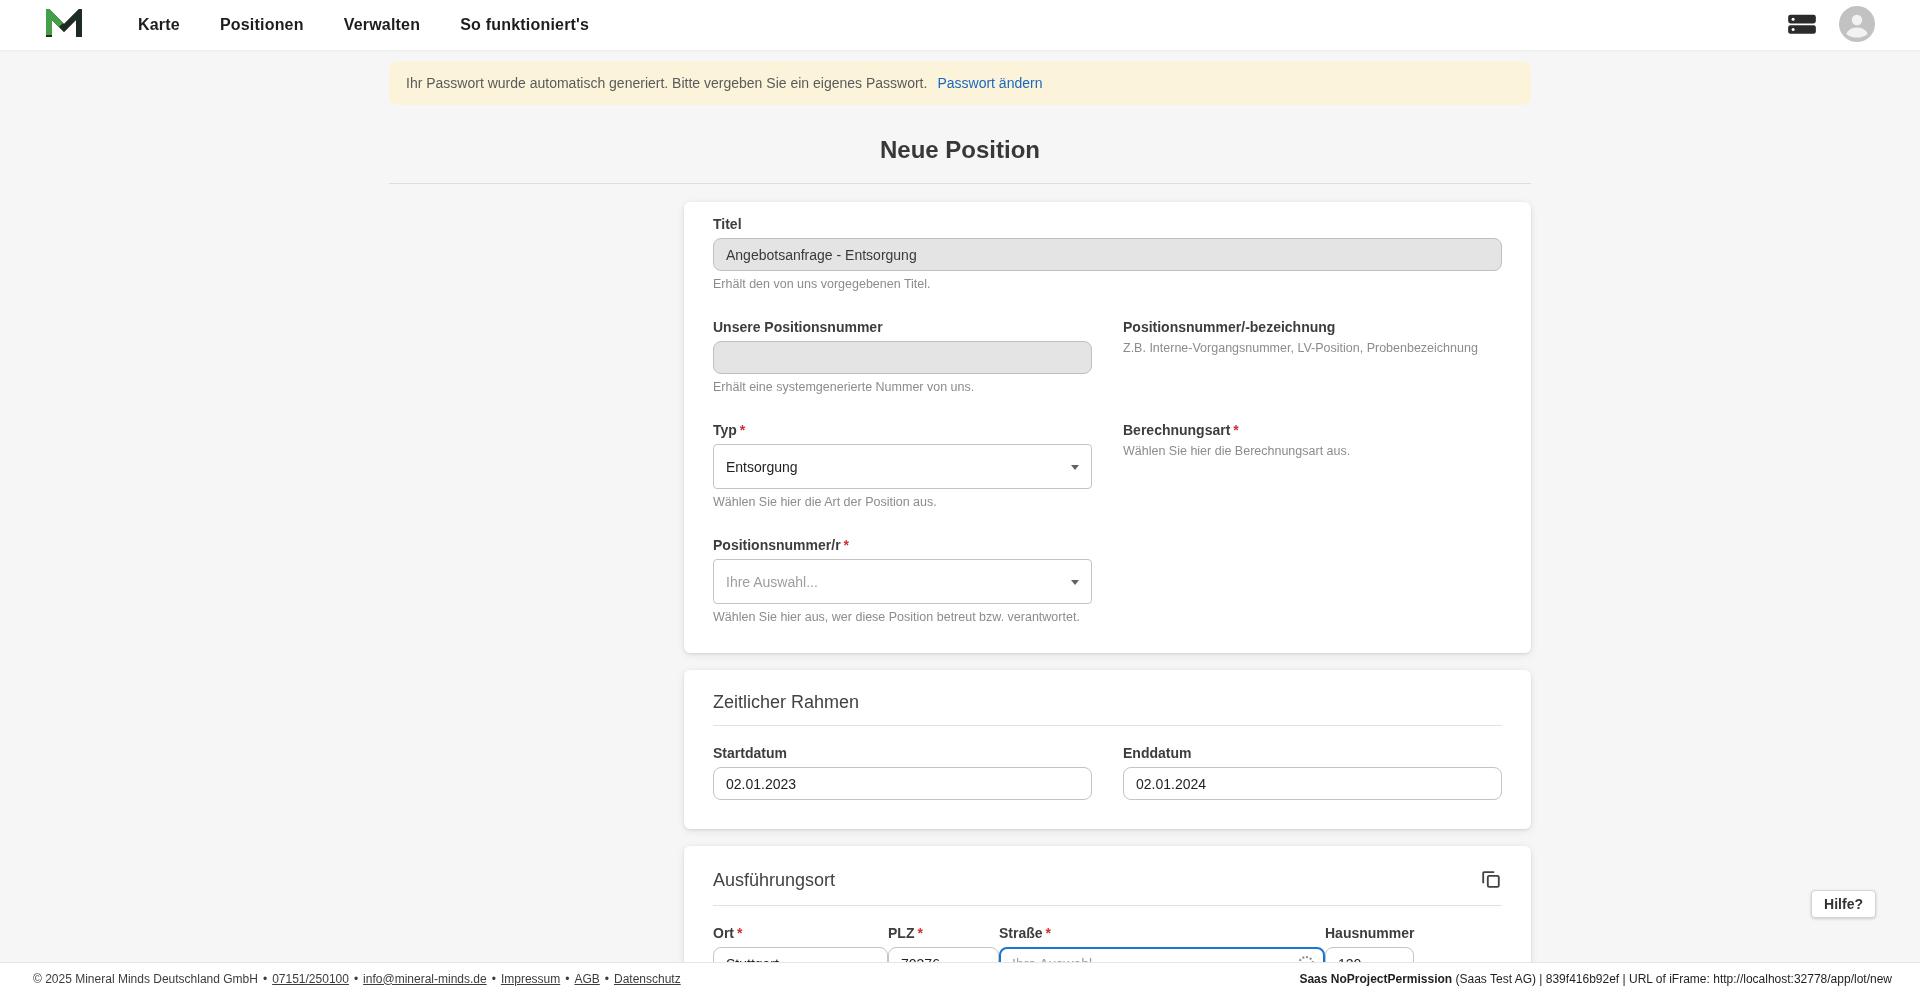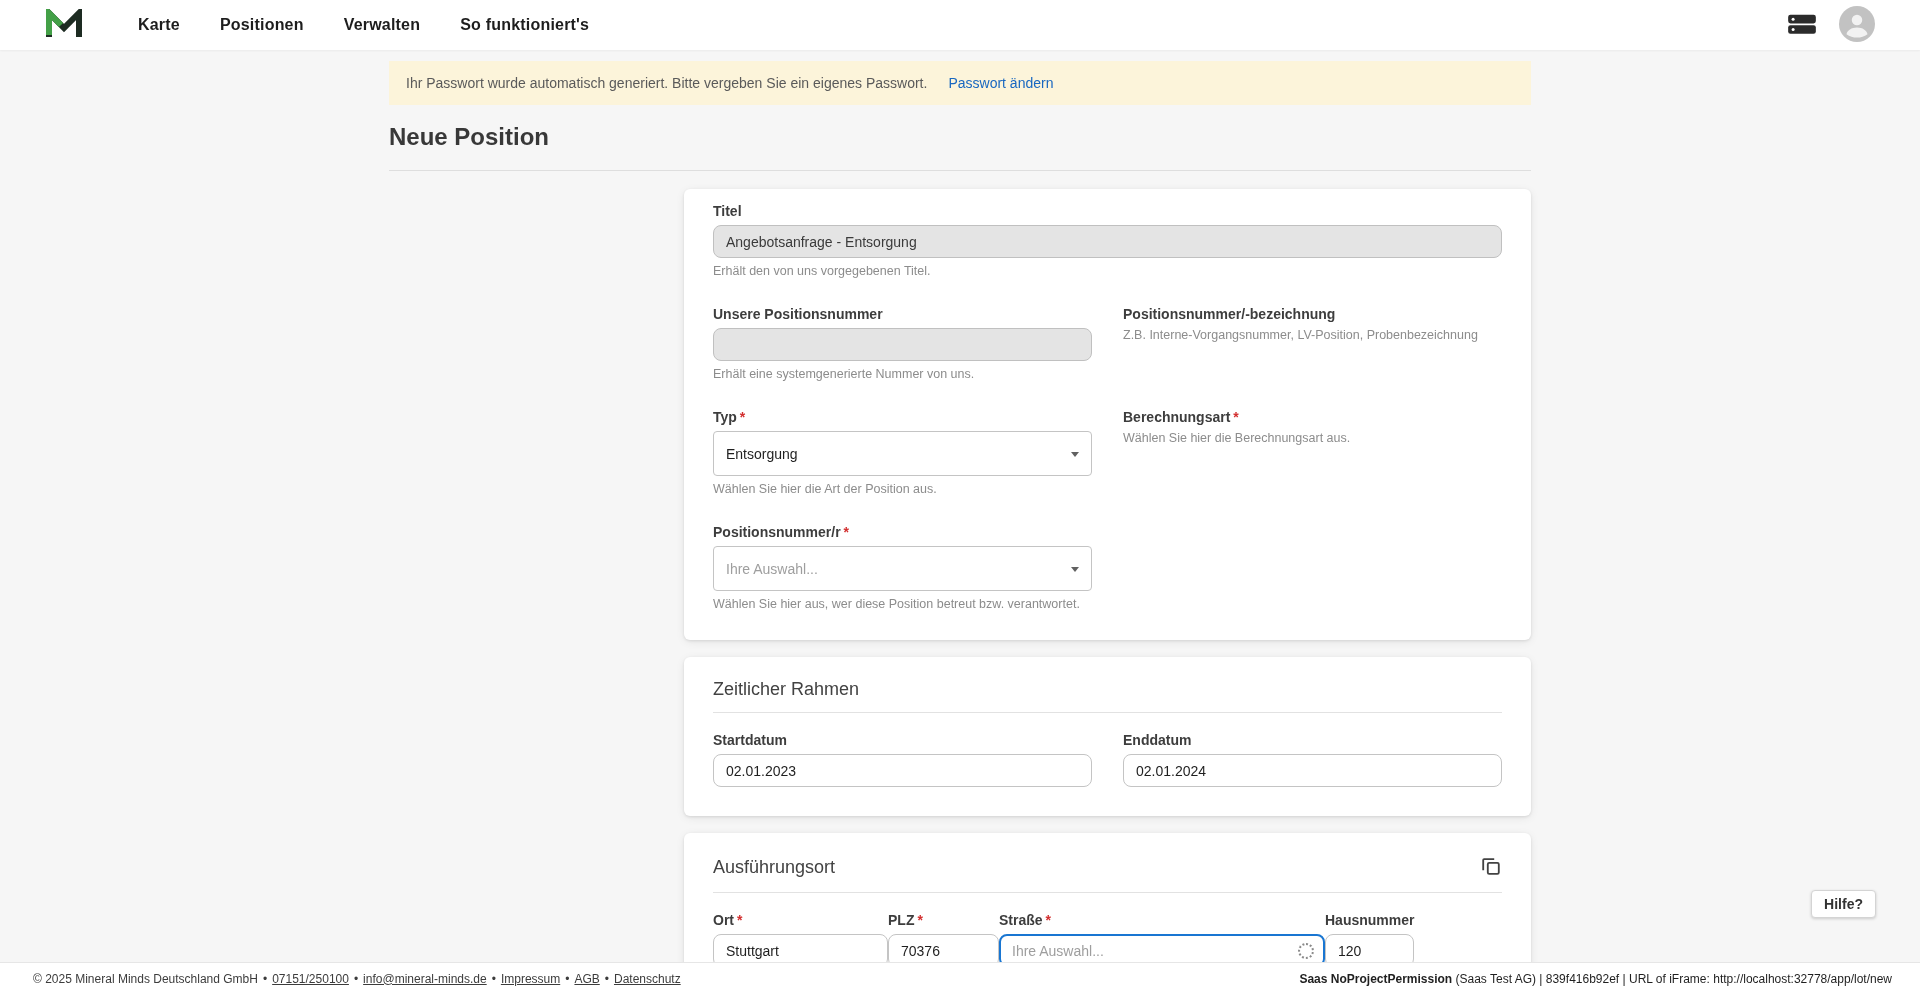--- a/index.html
+++ b/index.html
@@ -23,26 +23,26 @@
   .nav-link {
     font-size: 16px; font-weight: 700; color: #1d1d1d;
     text-decoration: none; cursor: pointer; letter-spacing: 0.2px;
   }
   .nav-right { margin-left: auto; display: flex; align-items: center; gap: 22px; }
   .icon-btn { background: none; border: none; cursor: pointer; display: flex; align-items: center; padding: 0; }
 
   
   .content { width: 1142px; margin: 0 auto; padding-top: 61px; }
   .banner {
-    height: 44px; background: #fcf4da; border-radius: 0;
+    height: 44px; background: #fcf4da; border-radius: 8px;
     display: flex; align-items: center; padding: 0 17px;
     font-size: 14px; color: #5a5a5a;
   }
-  .banner-link { color: #1867c0; margin-left: 21px; text-decoration: none; cursor: pointer; }
-  .page-title { margin-top: 18px; font-size: 24px; font-weight: 700; color: #383838; }
+  .banner-link { color: #1867c0; margin-left: 10px; text-decoration: none; cursor: pointer; }
+  .page-title { margin-top: 31px; font-size: 24px; font-weight: 700; color: #383838; text-align: center; }
   .title-divider { margin-top: 19px; border: none; border-top: 1px solid #dedede; }
 
   .cards { width: 847px; margin-left: auto; margin-top: 18px; }
   .card {
     background: #ffffff; border-radius: 6px;
     box-shadow: 0 1px 3px rgba(0,0,0,0.10), 0 2px 10px rgba(0,0,0,0.07);
     padding: 14px 29px 29px; margin-bottom: 17px;
   }
   .card.pad-top { padding-top: 22px; }
   .card.last { padding-bottom: 170px; }

